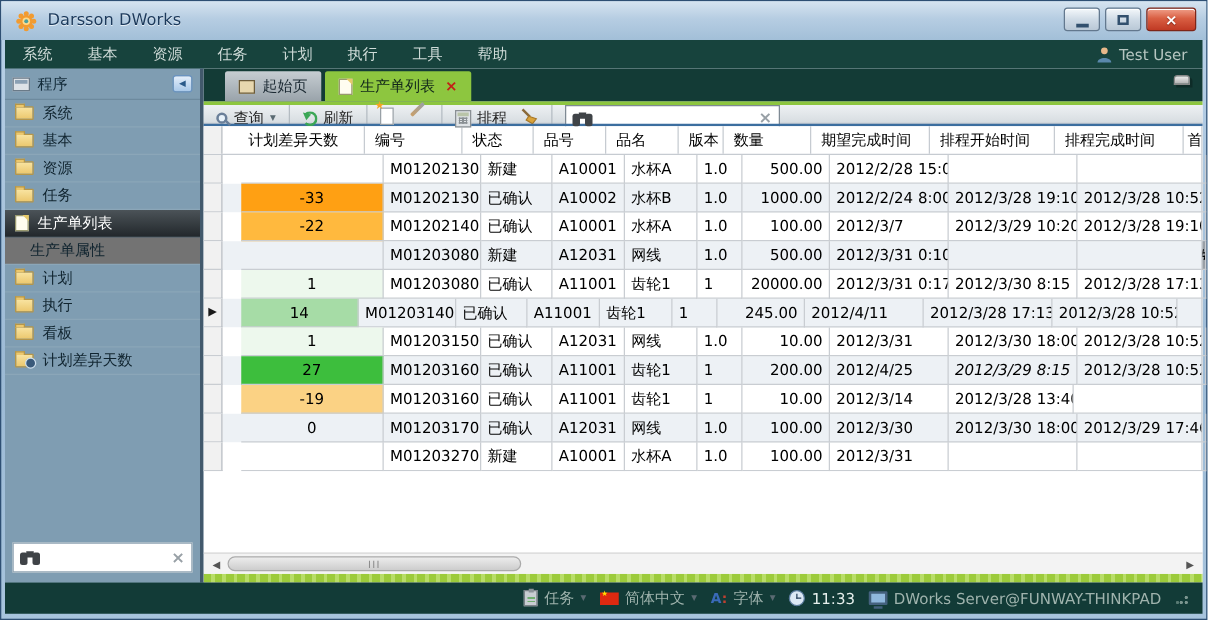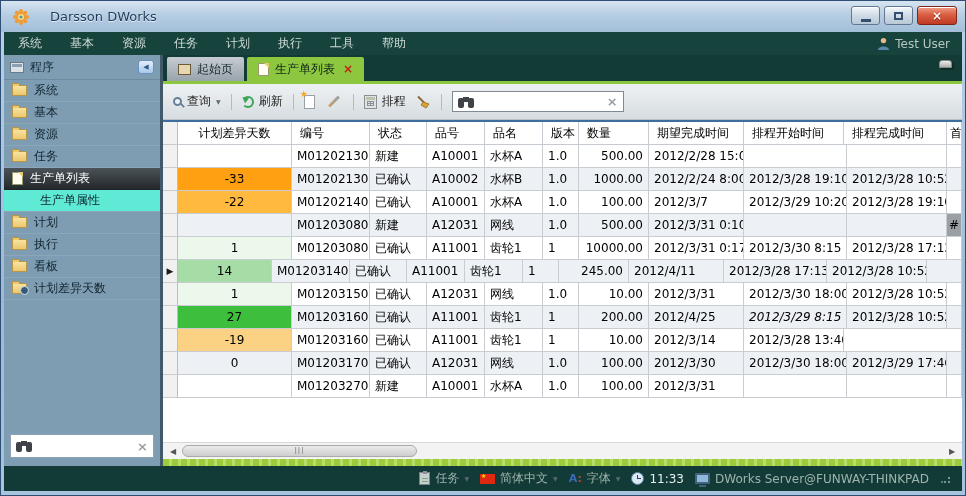--- a/index.html
+++ b/index.html
@@ -2,21 +2,21 @@
 <html><head>
 <meta charset="utf-8">
 <style>
   *{box-sizing:border-box;margin:0;padding:0;}
   html,body{width:966px;height:496px;overflow:hidden;}
   body{font-family:"DejaVu Sans","Liberation Sans",sans-serif;font-size:12px;position:relative;background:#89a8c4;}
   .window{position:absolute;inset:0;border:1px solid #2e4f73;background:linear-gradient(180deg,#bad2e8,#9cbad5 60%,#a7c4dd);}
   
   .titlebar{position:absolute;left:0;right:0;top:0;height:31px;display:flex;align-items:center;padding-left:11px;
     background:linear-gradient(180deg,#d6e4f0 0%,#b6cde2 45%,#a2bfd8 100%);}
-  .app-title{color:#1c3a5c;font-size:13px;margin-left:20px;text-shadow:0 1px 0 rgba(255,255,255,.7);}
+  .app-title{color:#1c3a5c;font-size:13px;margin-left:8px;text-shadow:0 1px 0 rgba(255,255,255,.7);}
   .win-controls{position:absolute;right:8px;top:5px;display:flex;gap:4px;}
   .win-btn{width:29px;height:19px;border:1px solid #63788e;border-radius:3px;display:flex;align-items:center;justify-content:center;
     background:linear-gradient(180deg,#f4f8fb,#cfdbe6 50%,#b9c8d6);box-shadow:inset 0 1px 0 #fff;}
   .win-btn .min-g{width:10px;height:3px;background:#32506e;margin-top:9px;}
   .win-btn .max-g{width:9px;height:8px;border:2px solid #32506e;background:transparent;}
   .win-btn.close{width:40px;background:linear-gradient(180deg,#f0a08a,#d95f43 45%,#c03a24);border-color:#7e2518;color:#fff;font-weight:bold;text-shadow:0 1px 1px #7e2518;}
   
   .menubar{position:absolute;left:3px;right:3px;top:31px;height:23px;background:#17433d;display:flex;align-items:center;}
   .menu-item{color:#cfdbd8;padding:0 14px;height:100%;display:flex;align-items:center;}
   .menubar-user{margin-left:auto;display:flex;align-items:center;gap:5px;color:#b6c6c1;padding-right:12px;}
@@ -24,44 +24,44 @@
   .app-body{position:absolute;left:3px;right:3px;top:54px;bottom:29px;display:flex;}
   
   .sidebar{width:159px;background:#7f9db2;border-right:3px solid #42596c;display:flex;flex-direction:column;}
   .side-header{height:25px;display:flex;align-items:center;gap:6px;padding:0 6px;border-bottom:1px solid #6d8a9e;color:#122a38;}
   .proghdr-icon{width:14px;height:11px;background:#dde2e7;border:1px solid #6a7a88;position:relative;flex:0 0 auto;}
   .proghdr-icon::before{content:"";position:absolute;top:1px;left:1px;right:1px;height:3px;background:#8aa0b4;}
   .collapse-btn{margin-left:auto;width:16px;height:14px;border:1px solid #6a93bf;border-radius:3px;color:#2a5a8a;font-size:7px;
     background:linear-gradient(180deg,#e4eefa,#a9c9e9);display:flex;align-items:center;justify-content:center;}
   .side-item{height:22px;display:flex;align-items:center;gap:7px;padding-left:8px;border-bottom:1px solid #8ba6b8;color:#10242f;}
   .side-item.selected{background:linear-gradient(180deg,#4b5358,#23282c);color:#fff;border-bottom-color:#1e2326;}
-  .side-item.sub{background:#5eead4;padding-left:36px;font-family:Liberation Serif, serif;}
+  .side-item.sub{background:#737373;padding-left:20px;font-family:Liberation Serif, serif;}
   .folder-icon{width:15px;height:11px;background:linear-gradient(180deg,#f8e3a0,#ecc86e);border:1px solid #b5964a;border-radius:1px;position:relative;flex:0 0 auto;}
   .folder-icon::before{content:"";position:absolute;top:-3px;left:-1px;width:6px;height:2px;background:#ecc86e;border:1px solid #b5964a;border-bottom:none;}
   .folder-icon.recent::after{content:"";position:absolute;right:-3px;bottom:-2px;width:7px;height:7px;background:#3a5a7a;border-radius:50%;border:1px solid #cfe0ee;}
   .doc-icon{width:11px;height:13px;background:#fffdf0;border:1px solid #99996f;position:relative;flex:0 0 auto;}
   .doc-icon::after{content:"";position:absolute;top:-1px;right:-1px;border-top:5px solid #e6c96a;border-left:5px solid transparent;}
   .side-search{margin:6px;margin-top:auto;margin-bottom:8px;height:24px;background:#fff;border:1px solid #8fa3b2;display:flex;align-items:center;padding:0 5px;gap:5px;}
   .side-search input{flex:1;border:none;outline:none;font:inherit;min-width:0;}
   .clear-x{color:#98a0a6;font-weight:bold;font-size:13px;}
   .binoc{position:relative;width:16px;height:12px;flex:0 0 auto;}
   .binoc::before,.binoc::after{content:"";position:absolute;bottom:0;width:6px;height:10px;background:#3f4347;border-radius:2px;}
   .binoc::before{left:0;} .binoc::after{right:0;}
   .binoc .bridge{position:absolute;left:5px;top:1px;width:6px;height:5px;background:#3f4347;}
   
   .main{flex:1;min-width:0;display:flex;flex-direction:column;background:#fff;}
   .tabbar{height:26px;background:#133b36;display:flex;align-items:flex-end;padding-left:4px;position:relative;flex:0 0 auto;}
   .tab{height:24px;display:flex;align-items:center;gap:6px;padding:0 11px;margin-right:3px;border-radius:2px 2px 0 0;}
-  .tab.inactive{background:linear-gradient(180deg,#c6cdd2,#99a3aa);color:#1c2a33;}
+  .tab.inactive{background:linear-gradient(180deg,#c6cdd2,#99a3aa);color:#1c2a33;margin-left:13px;}
   .tab.active{background:#8dc63f;color:#10251a;}
   .tab-close{color:#c22016;font-weight:bold;font-size:12px;margin-left:2px;}
   .pin-icon{position:absolute;right:10px;top:5px;width:13px;height:8px;background:linear-gradient(180deg,#ececec,#b0b0b0);
     border:1px solid #888;border-radius:3px 3px 0 0;box-shadow:2px 2px 0 rgba(0,0,0,.25);}
   .green-line{height:3px;background:#8dc63f;flex:0 0 auto;}
-  .toolbar{height:36px;background:linear-gradient(180deg,#eef1f3,#d7dde1);border-bottom:1px solid #b9c0c6;display:flex;align-items:center;
+  .toolbar{height:15px;background:linear-gradient(180deg,#eef1f3,#d7dde1);border-bottom:1px solid #b9c0c6;display:flex;align-items:flex-start;
     padding:0 7px;gap:4px;color:#222;flex:0 0 auto;}
   .tb-btn{display:flex;align-items:center;gap:5px;padding:2px 3px;}
   .tb-sep{width:1px;height:16px;background:#b4bcc2;margin:0 3px;}
   .caret{font-size:6px;color:#5a6a72;}
   .mag-icon{width:9px;height:9px;border:2px solid #6a7f99;border-radius:50%;background:#e8f2fa;position:relative;}
   .mag-icon::after{content:"";position:absolute;width:6px;height:2px;background:#6a7f99;transform:rotate(45deg);right:-5px;bottom:-2px;}
   .refresh-icon{width:12px;height:12px;border:2px solid #3aa655;border-radius:50%;border-left-color:transparent;position:relative;}
   .refresh-icon::before{content:"";position:absolute;left:-5px;top:-3px;border:3px solid transparent;border-right:6px solid #3aa655;transform:rotate(40deg);}
   .newdoc-icon{width:11px;height:14px;background:#fff;border:1px solid #98a0a6;position:relative;}
   .newdoc-icon::before{content:"★";color:#f5a623;position:absolute;top:-7px;left:-5px;font-size:9px;}
@@ -79,21 +79,21 @@
   .gh-cell.gutter{background:#f1f1f1;border-right:1px solid #b9bec4;padding:0;}
   .gh-cell.ctr{justify-content:center;padding-left:0;}
   .gh-cell.partial{flex:1 1 auto;padding-left:3px;}
   .grid-body{flex:0 0 auto;}
   .row{display:flex;height:23px;background:#fff;}
   .row.alt{background:#edf1f5;}
   .cell{border-right:1px solid #c9cdd2;border-bottom:1px solid #c9cdd2;display:flex;align-items:center;padding:0 5px;
     overflow:hidden;white-space:nowrap;flex:0 0 auto;color:#000;}
   .cell.gutter{background:#f1f1f1;border-right:1px solid #b9bec4;justify-content:center;padding:0;}
   .cell.num{justify-content:flex-end;}
-  .cell.ctr{justify-content:center;}
+  .cell.ctr{justify-content:center;margin-left:15px;}
   .cell.partial{flex:1 1 auto;padding:0 1px;}
   .cell.markercell{background:#9aa0a6;justify-content:center;}
   .rowmark{font-size:9px;color:#1a1a1a;}
   .filler{flex:1 1 auto;background:#fff;}
   
   .hscroll{height:17px;background:#f3f3f3;border-top:1px solid #d8d8d8;position:relative;display:flex;align-items:center;
     justify-content:space-between;padding:0 3px;flex:0 0 auto;color:#555;}
   .hs-arrow{font-size:8px;width:14px;text-align:center;}
   .hs-thumb{position:absolute;left:19px;width:235px;top:2px;bottom:2px;background:linear-gradient(180deg,#ececec,#cdcdcd);
     border:1px solid #aaa;border-radius:7px;display:flex;align-items:center;justify-content:center;color:#8a8a8a;font-size:8px;letter-spacing:1px;}
@@ -362,21 +362,21 @@
             <div class="cell partial markercell">#</div>
           </div>
           <div class="row">
             <div class="cell gutter" style="width: 15px;"></div>
             <div class="cell ctr" style="width: 114px; background: rgb(237, 248, 237);">1</div>
             <div class="cell" style="width: 78px;">M012030802</div>
             <div class="cell" style="width: 57px;">已确认</div>
             <div class="cell" style="width: 58px;">A11001</div>
             <div class="cell" style="width: 58px;">齿轮1</div>
             <div class="cell" style="width: 36px;">1</div>
-            <div class="cell num" style="width: 70px;">10000.00</div>
+            <div class="cell num" style="width: 70px;">20000.00</div>
             <div class="cell" style="width: 95px;">2012/3/31 0:17</div>
             <div class="cell" style="width: 103px;">2012/3/30 8:15</div>
             <div class="cell" style="width: 100px;">2012/3/28 17:13</div>
             <div class="cell partial"></div>
           </div>
           <div class="row alt">
             <div class="cell gutter" style="width: 15px;">
               <span class="rowmark">▶</span>
             </div>
             <div class="cell ctr" style="width: 94px; background: rgb(166, 220, 166);">14</div>

